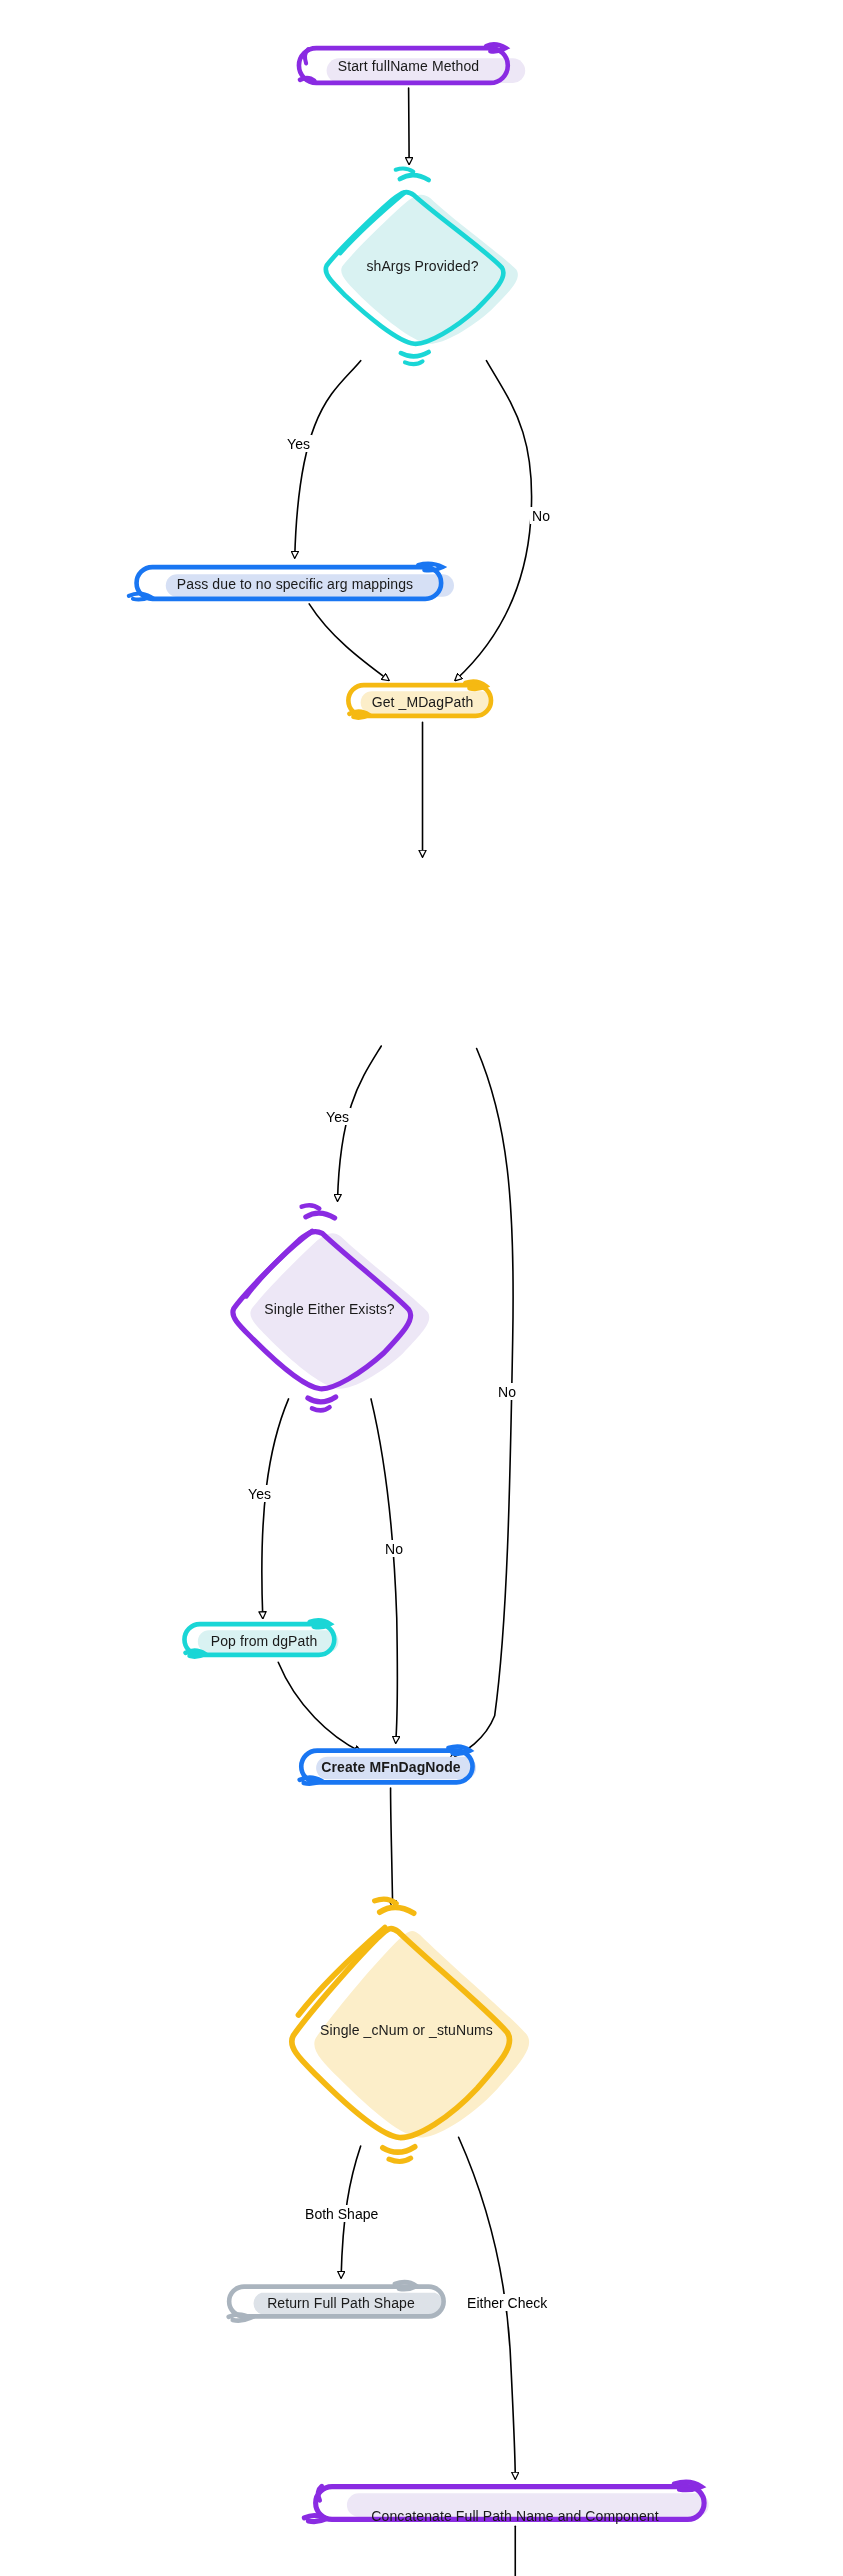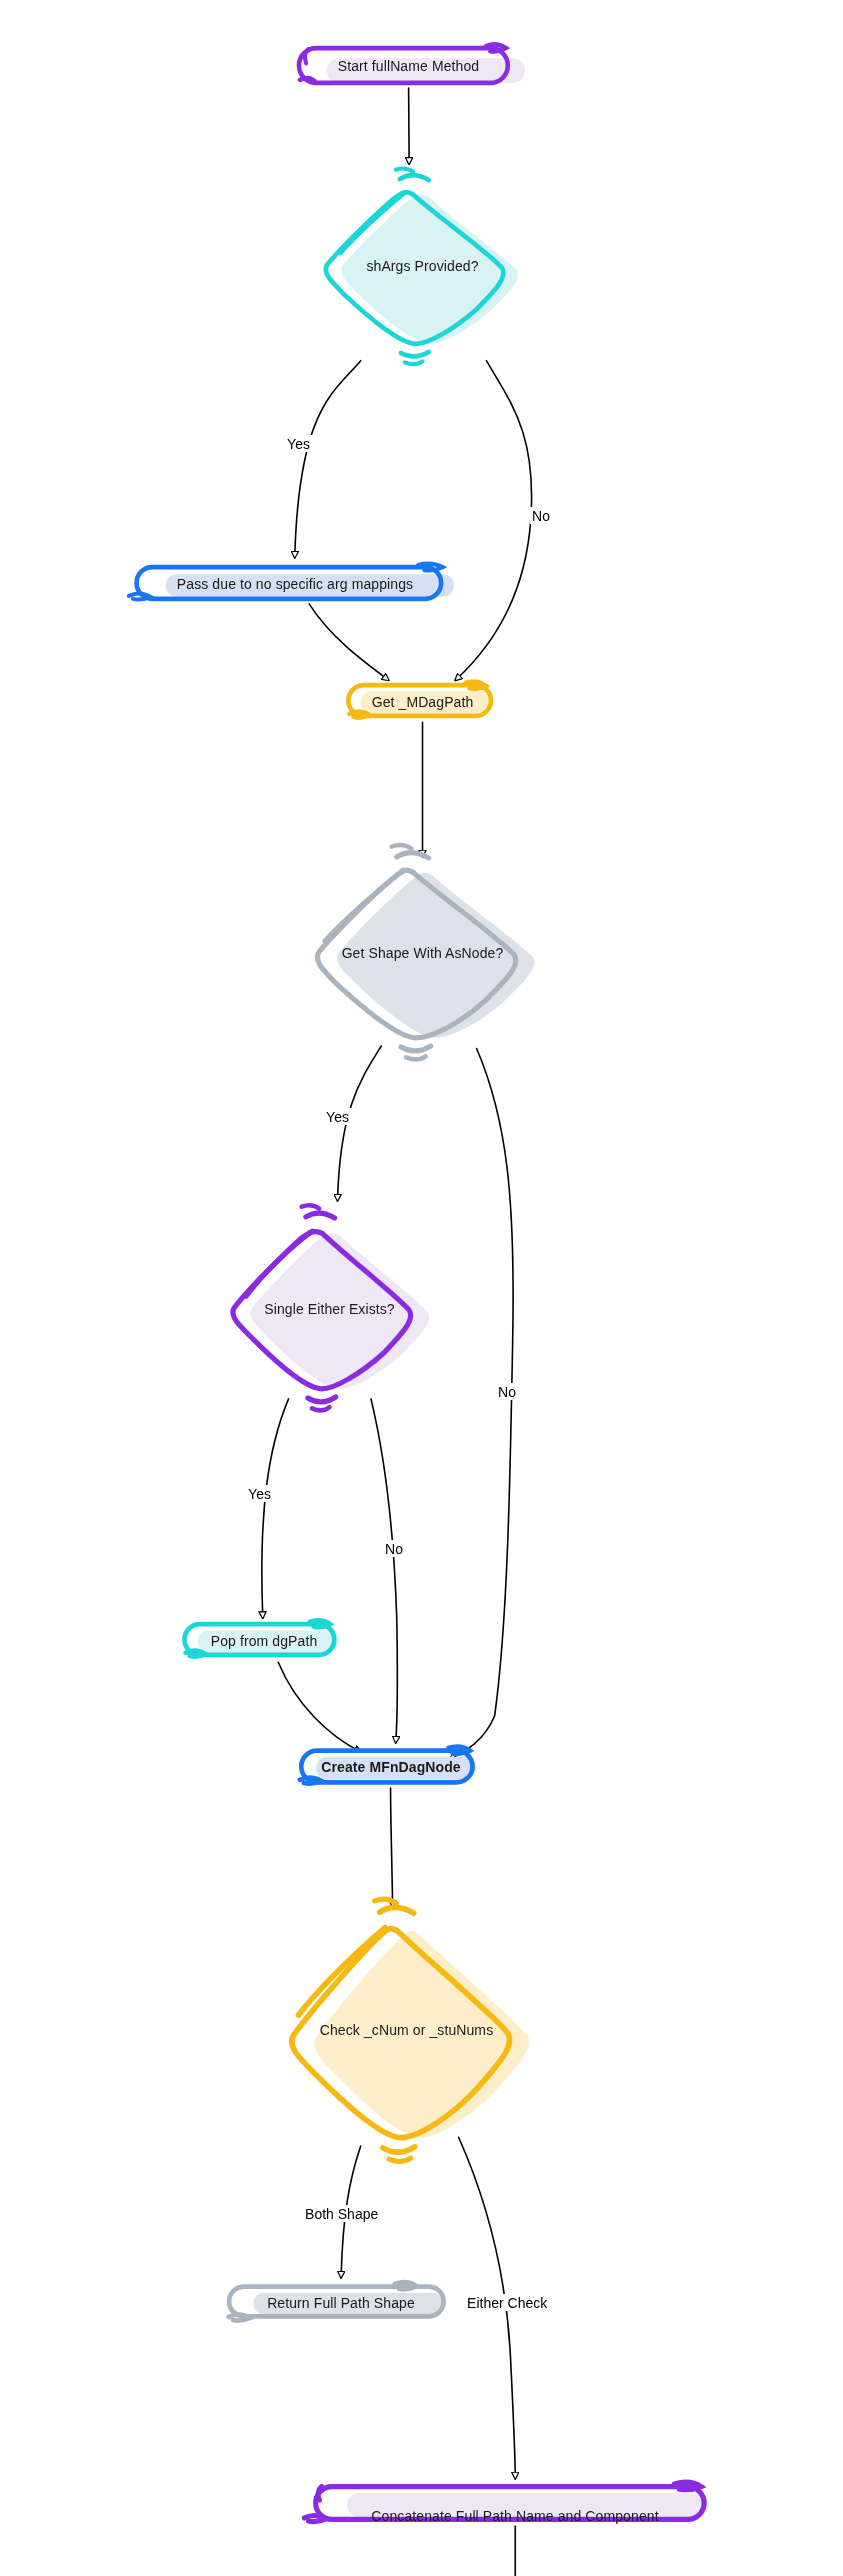--- a/index.html
+++ b/index.html
@@ -82,32 +82,20 @@
   <div class="node" style="left:344px;top:682px;width:157px;height:39px;">
     <svg width="157" height="39" viewBox="0 0 305 76">
       <path d="M44,12 H258 a22,22 0 0 1 0,44 H44 a22,22 0 0 1 0,-44 z" fill="#fceec9" stroke="none" transform="translate(10,6)"></path>
       <path d="M38,6 H256 a30,30 0 0 1 0,60 H38 a30,30 0 0 1 0,-60" fill="none" stroke="#f5b912" stroke-width="9" stroke-linecap="round"></path>
       <path d="M236,2 q22,-8 40,6 q-16,8 -32,4" fill="none" stroke="#f5b912" stroke-width="9" stroke-linecap="round"></path>
       <path d="M10,62 q20,-10 38,2 q-16,8 -30,4" fill="none" stroke="#f5b912" stroke-width="9" stroke-linecap="round"></path>
     </svg>
     <span class="lbl">Get _MDagPath</span>
   </div>
 
-  <div class="node" style="left:273px;top:860px;width:299px;height:185px;">
-    <svg width="299" height="185" viewBox="0 0 580 360">
-      <path d="M312,32 C362,78 468,152 504,188 C518,208 490,234 450,274 C402,318 342,348 312,346 C276,342 212,288 168,248 C140,220 116,200 126,182 C146,156 218,82 268,40 C288,24 296,20 312,32 z" fill="#dde2e8" stroke="none"></path>
-      <path d="M274,26 C324,70 432,146 468,184 C482,204 454,232 414,272 C366,316 306,348 274,346 C238,342 172,286 128,246 C100,218 78,198 88,180 C108,154 182,78 232,36 C252,20 258,14 274,26 z" fill="none" stroke="#aab4be" stroke-width="10" stroke-linecap="round"></path>
-      <path d="M252,20 C208,56 146,108 100,158" fill="none" stroke="#aab4be" stroke-width="10" stroke-linecap="round"></path>
-      <path d="M240,-6 q28,-18 62,2" fill="none" stroke="#aab4be" stroke-width="10" stroke-linecap="round"></path>
-      <path d="M230,-26 q22,-8 38,4" fill="none" stroke="#aab4be" stroke-width="9" stroke-linecap="round"></path>
-      <path d="M248,364 q28,16 58,-2" fill="none" stroke="#aab4be" stroke-width="10" stroke-linecap="round"></path>
-      <path d="M258,384 q22,9 38,-2" fill="none" stroke="#aab4be" stroke-width="9" stroke-linecap="round"></path>
-    </svg>
-    <span class="lbl">Get Shape With AsNode?</span>
-  </div>
 
   <div class="node" style="left:206px;top:1221px;width:247px;height:175px;">
     <svg width="247" height="175" viewBox="0 0 480 340">
       <path d="M262,30 C306,72 398,142 430,176 C444,194 418,220 382,258 C338,298 284,328 258,326 C224,322 164,270 126,232 C100,206 80,188 88,172 C106,146 170,80 216,38 C234,24 246,18 262,30 z" fill="#ede7f6" stroke="none"></path>
       <path d="M226,24 C270,66 362,138 394,172 C408,190 382,218 346,256 C302,296 248,328 222,326 C188,322 130,268 92,230 C66,204 46,186 54,170 C72,144 136,78 182,36 C200,22 210,16 226,24 z" fill="none" stroke="#8a2be2" stroke-width="10" stroke-linecap="round"></path>
       <path d="M206,20 C166,50 112,100 78,146" fill="none" stroke="#8a2be2" stroke-width="10" stroke-linecap="round"></path>
       <path d="M194,-8 q26,-16 56,2" fill="none" stroke="#8a2be2" stroke-width="10" stroke-linecap="round"></path>
       <path d="M186,-28 q20,-7 34,4" fill="none" stroke="#8a2be2" stroke-width="9" stroke-linecap="round"></path>
       <path d="M198,344 q26,16 54,-2" fill="none" stroke="#8a2be2" stroke-width="10" stroke-linecap="round"></path>
       <path d="M206,364 q20,9 34,-2" fill="none" stroke="#8a2be2" stroke-width="9" stroke-linecap="round"></path>
@@ -138,21 +126,21 @@
   <div class="node" style="left:247px;top:1914px;width:319px;height:232px;">
     <svg width="319" height="232" viewBox="0 0 620 450">
       <path d="M336,40 C392,96 504,190 544,234 C560,258 530,290 486,340 C432,398 366,436 334,434 C294,430 226,366 178,318 C146,286 122,262 134,240 C156,208 236,108 292,52 C314,32 320,26 336,40 z" fill="#fceec9" stroke="none"></path>
       <path d="M294,34 C350,88 466,184 506,230 C522,254 492,288 448,338 C394,396 330,436 296,434 C256,430 184,362 136,314 C104,282 78,258 90,236 C112,204 196,104 252,48 C274,28 278,22 294,34 z" fill="none" stroke="#f5b912" stroke-width="11" stroke-linecap="round"></path>
       <path d="M268,26 C220,68 148,134 100,196" fill="none" stroke="#f5b912" stroke-width="11" stroke-linecap="round"></path>
       <path d="M258,-4 q30,-20 66,2" fill="none" stroke="#f5b912" stroke-width="11" stroke-linecap="round"></path>
       <path d="M248,-26 q24,-9 42,5" fill="none" stroke="#f5b912" stroke-width="10" stroke-linecap="round"></path>
       <path d="M264,454 q30,18 62,-2" fill="none" stroke="#f5b912" stroke-width="11" stroke-linecap="round"></path>
       <path d="M276,476 q24,10 42,-2" fill="none" stroke="#f5b912" stroke-width="10" stroke-linecap="round"></path>
     </svg>
-    <span class="lbl">Check _cNum or _stuNums</span>
+    <span class="lbl">Single _cNum or _stuNums</span>
   </div>
 
   <div class="node" style="left:225px;top:2283px;width:232px;height:39px;">
     <svg width="232" height="39" viewBox="0 0 450 76">
       <path d="M58,13 H396 a22,22 0 0 1 0,42 H58 a22,22 0 0 1 0,-42 z" fill="#dde2e8" stroke="none" transform="translate(12,6)"></path>
       <path d="M36,7 H396 a29,29 0 0 1 0,58 H36 a29,29 0 0 1 0,-58" fill="none" stroke="#aab4be" stroke-width="9" stroke-linecap="round"></path>
       <path d="M330,2 q24,-9 42,4 q-18,9 -34,5" fill="none" stroke="#aab4be" stroke-width="9" stroke-linecap="round"></path>
       <path d="M6,66 q22,-10 42,2 q-18,8 -34,4" fill="none" stroke="#aab4be" stroke-width="9" stroke-linecap="round"></path>
     </svg>
     <span class="lbl">Return Full Path Shape</span>

